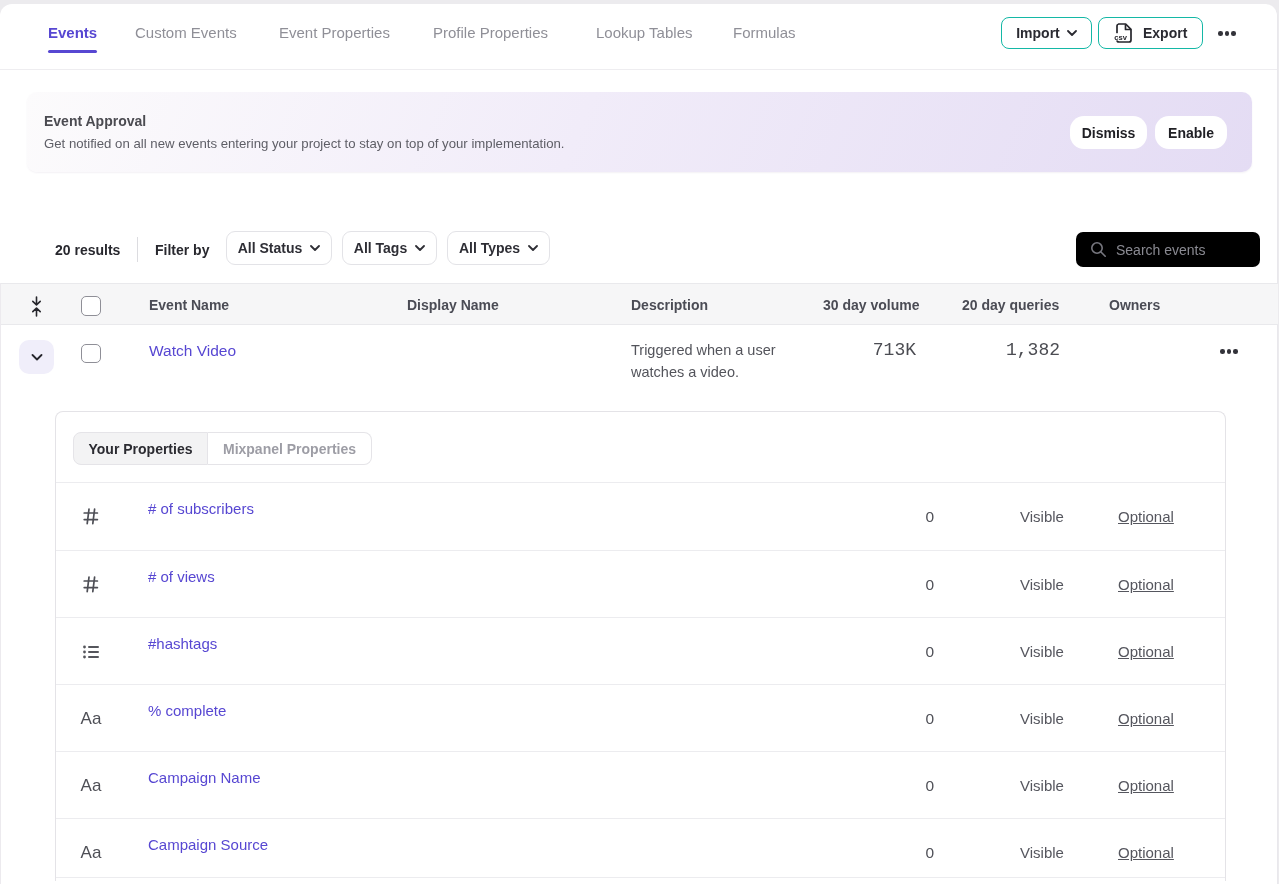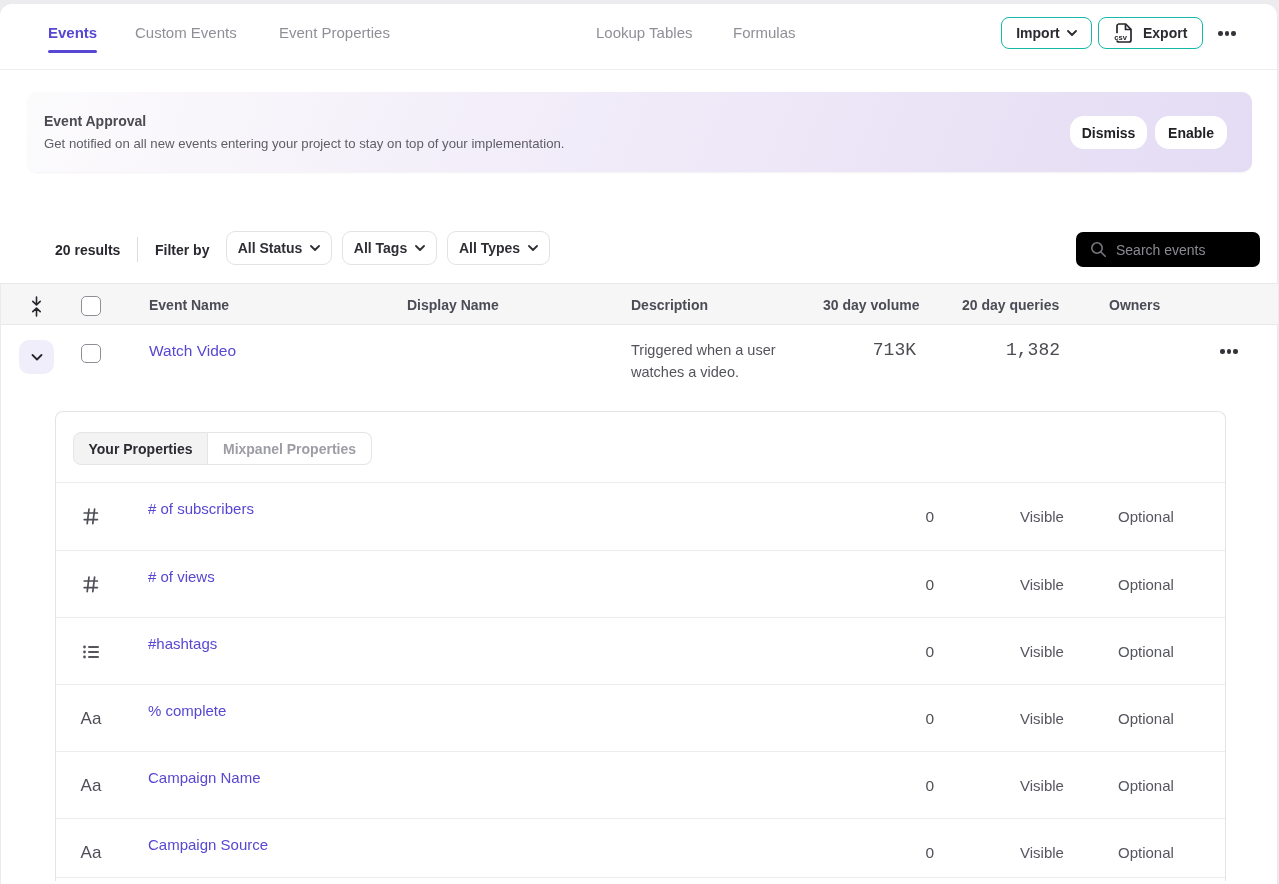--- a/index.html
+++ b/index.html
@@ -45,30 +45,31 @@
 .panel { position:absolute; left:54px; top:128px; width:1171px; height:470px; border:1px solid #e4e3e7; border-bottom:none; border-radius:8px 8px 0 0; background:#fff; }
 .seg { position:absolute; left:17px; top:20px; height:33px; display:flex; }
 .seg div { height:33px; display:flex; align-items:center; justify-content:center; font-size:14px; font-weight:700; border:1px solid #e5e4e8; }
 .seg .on { background:#f3f3f4; color:#2b2b31; border-radius:8px 0 0 8px; width:135px; }
 .seg .off { background:#fff; color:#9d9da5; border-left:none; border-radius:0 8px 8px 0; width:164px; }
 .prow { position:absolute; left:0; width:1169px; height:67px; border-top:1px solid #ececef; }
 .picon { position:absolute; left:22px; top:0; width:26px; height:67px; display:flex; align-items:center; justify-content:center; color:#4e4f56; }
 .pname { position:absolute; left:92px; top:17px; font-size:15px; color:#5747d2; }
 .pzero { position:absolute; right:291px; top:25px; font-size:15.5px; color:#4f5057; }
 .pvis { position:absolute; left:964px; top:25px; font-size:15px; color:#55565e; }
-.popt { position:absolute; left:1062px; top:25px; font-size:15px; color:#55565e; }
+.popt { position:absolute; left:1062px; top:25px; font-size:15px; color:#55565e;text-decoration:underline; }
 </style>
 </head>
 <body>
 <div class="page">
 
   <div class="nav">
     <div class="tab active" style="left:48px;">Events</div>
     <div class="tab" style="left:135px;">Custom Events</div>
     <div class="tab" style="left:279px;">Event Properties</div>
+    <div class="tab" style="left:433px;">Profile Properties</div>
     <div class="tab" style="left:596px;">Lookup Tables</div>
     <div class="tab" style="left:733px;">Formulas</div>
     <div class="btn" style="left:1001px; width:91px;">Import
       <svg width="10" height="6" viewBox="0 0 10 6">
           <path d="M1 1l4 4 4-4" fill="none" stroke="#2a2a31" stroke-width="1.8" stroke-linecap="round" stroke-linejoin="round"></path>
         </svg>
     </div>
     <div class="btn" style="left:1098px; width:105px; justify-content:flex-start; padding-left:15px; gap:10px;">
       <svg width="19" height="20" viewBox="0 0 19 20">
           <path d="M4.5 1h7.2l5.3 5.3V17a2 2 0 0 1-2 2h-10a2 2 0 0 1-2-2V3a2 2 0 0 1 2-2z" fill="none" stroke="#26262c" stroke-width="1.7" stroke-linejoin="round"></path>

